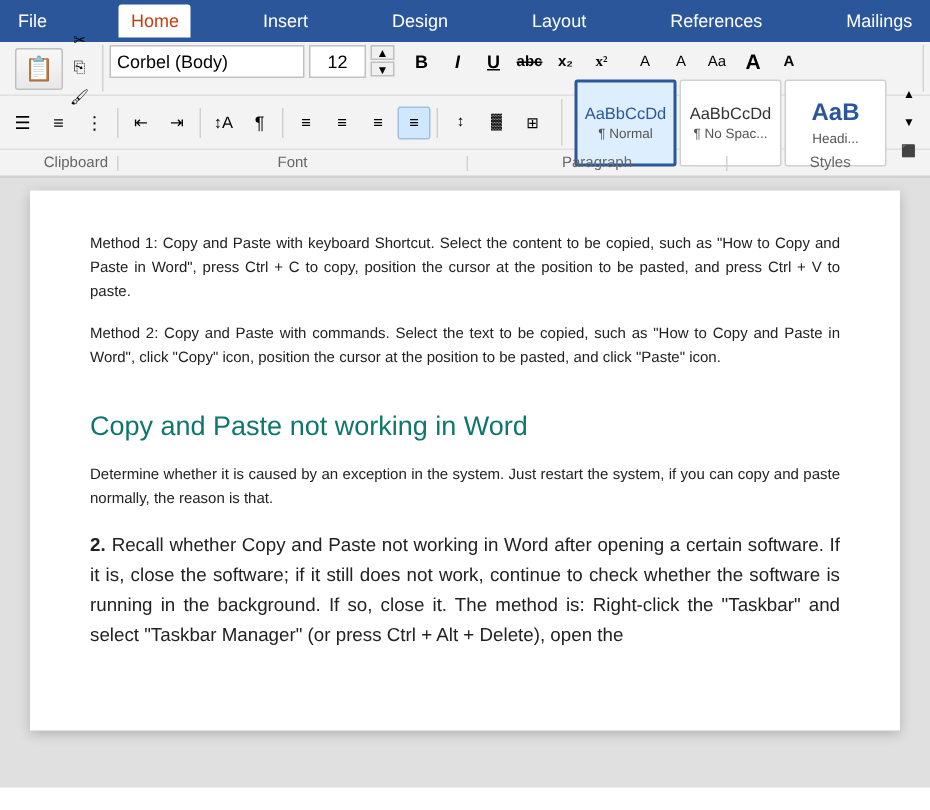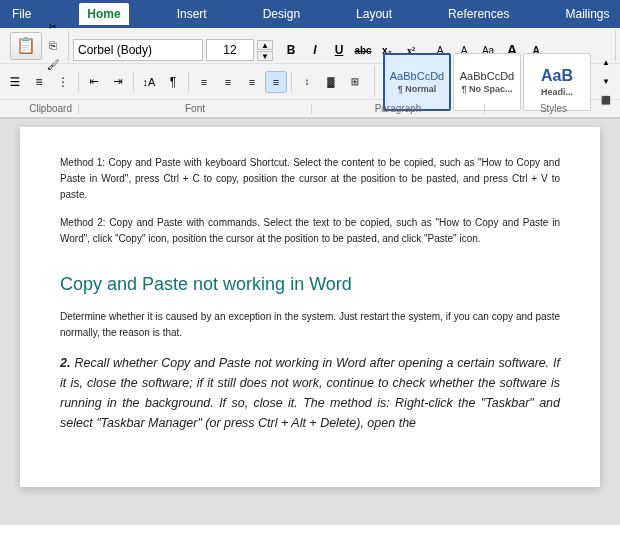--- a/index.html
+++ b/index.html
@@ -15,21 +15,21 @@
       align-items: center;
       padding: 0 4px;
       gap: 40px;
     }
     .menu-bar .menu-item {
       padding: 4px 8px;
       cursor: pointer;
       border-radius: 2px;
       color: white;
     }
-    .menu-bar .menu-item.active { background: white; color: #15803d; border-radius: 2px 2px 0 0; font-weight: bold; }
+    .menu-bar .menu-item.active { background: white; color: #c2410c; border-radius: 2px 2px 0 0; }
 
     
     .ribbon {
       background: #f3f3f3;
       border-bottom: 1px solid #d1d1d1;
     }
 
     
     .ribbon-row1 {
       display: flex;
@@ -54,36 +54,36 @@
       background: linear-gradient(180deg, #f8f8f8, #e8e8e8);
       border: 1px solid #c0c0c0;
       border-radius: 2px;
       cursor: pointer;
       display: flex; align-items: center; justify-content: center;
       font-size: 18px;
     }
 
     .font-group {
       display: flex;
-      align-items: flex-end;
+      align-items: flex-start;
       gap: 3px;
       flex: 1;
       border-right: 1px solid #d1d1d1;
       padding-right: 1px;
       height: 100%;
     }
     .font-selector {
       width: 130px; height: 22px;
       border: 1px solid #c0c0c0;
       background: white;
       font-size: 12px;
       padding: 0 4px;
     }
     .font-size-selector {
-      width: 48px; height: 22px;
+      width: 38px; height: 22px;
       border: 1px solid #c0c0c0;
       background: white;
       font-size: 12px;
       text-align: center;
     }
     .size-btns { display: flex; flex-direction: column; gap: 1px; }
     .size-btn {
       width: 16px; height: 10px;
       background: #f0f0f0;
       border: 1px solid #c0c0c0;
@@ -143,21 +143,21 @@
       cursor: pointer;
       border-radius: 2px;
       padding: 2px;
     }
     .style-card.active { border: 2px solid #2b579a; background: #ddeeff; }
     .style-card .style-preview {
       font-size: 14px;
       color: #333;
     }
     .style-card.active .style-preview { color: #2b579a; }
-    .style-card .style-label { font-size: 9px; color: #555; margin-top: 2px; font-weight: bold; }
+    .style-card .style-label { font-size: 9px; color: #555; margin-top: 2px; }
 
     
     .ribbon-labels {
       display: flex;
       font-size: 10px;
       color: #666;
       padding: 1px 4px;
       border-bottom: 1px solid #d1d1d1;
       height: 18px;
       align-items: center;
@@ -198,21 +198,20 @@
     .doc-para {
       margin-bottom: 12px;
       text-align: justify;
       font-size: 10px;
       line-height: 1.6;
     }
     .doc-para-num {
       text-align: justify;
       font-size: 12.5px;
       line-height: 1.6;
-      font-style: italic;
     }
     .para-num {
       font-weight: bold;
       margin-right: 4px;
     }
 
     .ribbon-btn {
       width: 22px; height: 22px;
       border: 1px solid transparent;
       background: transparent;

